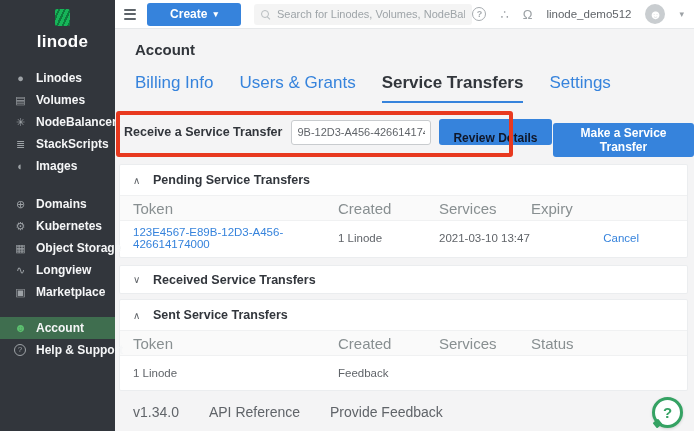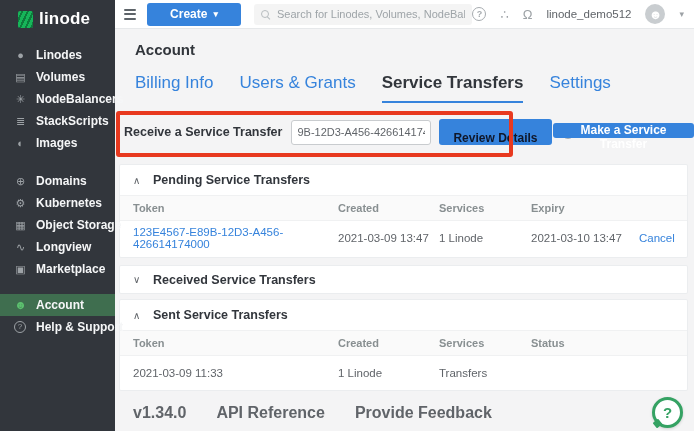--- a/index.html
+++ b/index.html
@@ -1,21 +1,21 @@
 <!DOCTYPE html>
 <html><head>
 <meta charset="utf-8">
 <style>
   * { margin:0; padding:0; box-sizing:border-box; }
   html,body { width:694px; height:431px; }
   body { font-family:"Liberation Sans", sans-serif; background:#f4f4f5; position:relative; overflow:hidden; }
 
   
   .sidebar { position:absolute; left:0; top:0; width:115px; height:431px; background:#32363c; z-index:5; }
-  .logo { display:flex; align-items:center; gap:6px; padding:9px 0 9px 18px; cursor:pointer; }
+  .logo { display:flex; align-items:center; gap:6px; padding:9px 0 9px 10px; cursor:pointer;flex-direction:column; }
   .logo-mark { width:15px; height:17px; border-radius:2px;
     background:repeating-linear-gradient(115deg,#17b559 0 3px,#0d7a3c 3px 5px); }
   .logo-text { color:#ffffff; font-size:17px; font-weight:bold; letter-spacing:.2px; }
   .nav { margin-top:6px; }
   .nav-item { display:flex; align-items:center; height:22px; padding-left:13px; cursor:pointer; }
   .nav-glyph { width:15px; font-size:11px; color:#9da2a6; margin-right:8px; text-align:center; flex:0 0 15px; }
   .nav-label { color:#f5f6f7; font-size:12px; font-weight:600; white-space:nowrap; }
   .nav-gap1 { height:16px; } .nav-gap2 { height:14px; }
   .nav-item.active { background:#3f6e4f; }
   .nav-item.active .nav-glyph { color:#5cc06f; font-size:12px; }
@@ -57,46 +57,46 @@
   
   .transfer-row { position:absolute; left:9px; top:90px; display:flex; align-items:center; }
   .transfer-label { font-size:12.5px; font-weight:600; color:#32363c; margin-right:9px; }
   .token-input { width:140px; height:25px; border:1px solid #c9cccf; border-radius:3px; background:#fff;
     font-family:inherit; font-size:11px; color:#606469; padding:0 5px; outline:none; }
   .review-btn { margin-left:8px; height:26px; padding:12px 14px; background:#3683dc; color:#0f172a; border:none;
     border-radius:3px; font-family:inherit; font-size:12px; font-weight:bold; cursor:pointer; }
   .help-after { margin-left:9px; }
   .annotation-box { position:absolute; left:1px; top:82px; width:397px; height:46px;
     border:4px solid #e8391f; border-radius:3px; pointer-events:none; z-index:9; }
-  .make-btn { position:absolute; left:438px; top:94px; height:15px; padding:0 13px; background:#3683dc;
+  .make-btn { position:absolute; left:438px; top:94px; height:34px; padding:0 13px; background:#3683dc;
     color:#fff; border:none; border-radius:3px; font-family:inherit; font-size:12px; font-weight:bold; cursor:pointer; }
 
   
   .card { position:absolute; left:5px; width:567px; background:#ffffff; box-shadow:0 0 0 1px #ebedef; border-radius:1px; }
   .card-pending { top:136px; height:92px; }
   .card-received { top:237px; height:27px; }
   .card-sent { top:271px; height:90px; }
   .acc-header { height:30px; display:flex; align-items:center; padding-left:13px; cursor:pointer; }
   .acc-chevron { font-size:10px; color:#606469; width:20px; }
   .acc-title { font-size:12.5px; font-weight:600; color:#32363c; }
   .card-received .acc-header { height:27px; }
 
   .thead, .trow { display:grid; align-items:center; padding:0 13px; }
   .cols5 { grid-template-columns:205px 101px 92px 108px 1fr; }
   .cols4 { grid-template-columns:205px 101px 92px 1fr; }
   .thead { height:26px; background:#fafafa; border-top:1px solid #f0f1f2; border-bottom:1px solid #f0f1f2; }
-  .th { font-size:11px; color:#888f91;font-weight:bold; }
+  .th { font-size:15px; color:#888f91; }
   .trow { height:34px; }
   .td { font-size:11.5px; color:#606469; }
   .link { color:#3683dc; cursor:pointer; }
   .td-action { text-align:right; }
 
   
   .footer { position:absolute; left:18px; top:375px; display:flex; gap:30px; }
-  .footer span { font-size:16px; color:#606469;font-weight:bold; }
+  .footer span { font-size:14px; color:#606469; }
   .footer .flink { cursor:pointer; }
   .chat-bubble { position:absolute; right:11px; top:368px; width:31px; height:31px; background:#fff;
     border:3px solid #35a263; border-radius:50%; display:flex; align-items:center; justify-content:center;
     color:#35a263; font-size:15px; font-weight:bold; cursor:pointer; box-shadow:0 1px 3px rgba(0,0,0,.15); z-index:8; }
   .chat-bubble::after { content:""; position:absolute; left:-1px; bottom:-2px; width:7px; height:7px;
     background:#35a263; border-radius:1px; transform:rotate(50deg); z-index:-1; }
 </style>
 </head>
 <body>
 
@@ -212,21 +212,20 @@
     </div>
     <div class="thead cols5">
       <span class="th">Token</span>
       <span class="th">Created</span>
       <span class="th">Services</span>
       <span class="th">Expiry</span>
       <span class="th"></span>
     </div>
     <div class="trow cols5">
       <span class="td link">123E4567-E89B-12D3-A456-426614174000</span>
-      <span class="td">2021-03-09 13:47</span>
       <span class="td">1 Linode</span>
       <span class="td">2021-03-10 13:47</span>
       <span class="td link td-action">Cancel</span>
     </div>
   </div>
 
   <div class="card card-received">
     <div class="acc-header">
       <span class="acc-chevron">∨</span>
       <span class="acc-title">Received Service Transfers</span>
@@ -238,23 +237,22 @@
       <span class="acc-chevron">∧</span>
       <span class="acc-title">Sent Service Transfers</span>
     </div>
     <div class="thead cols4">
       <span class="th">Token</span>
       <span class="th">Created</span>
       <span class="th">Services</span>
       <span class="th">Status</span>
     </div>
     <div class="trow cols4">
-      <span class="td">2021-03-09 11:33</span>
       <span class="td">1 Linode</span>
-      <span class="td">Transfers</span>
+      <span class="td">Feedback</span>
     </div>
   </div>
 
   <div class="footer">
     <span>v1.34.0</span>
     <span class="flink">API Reference</span>
     <span class="flink">Provide Feedback</span>
   </div>
 
   <div class="chat-bubble">

